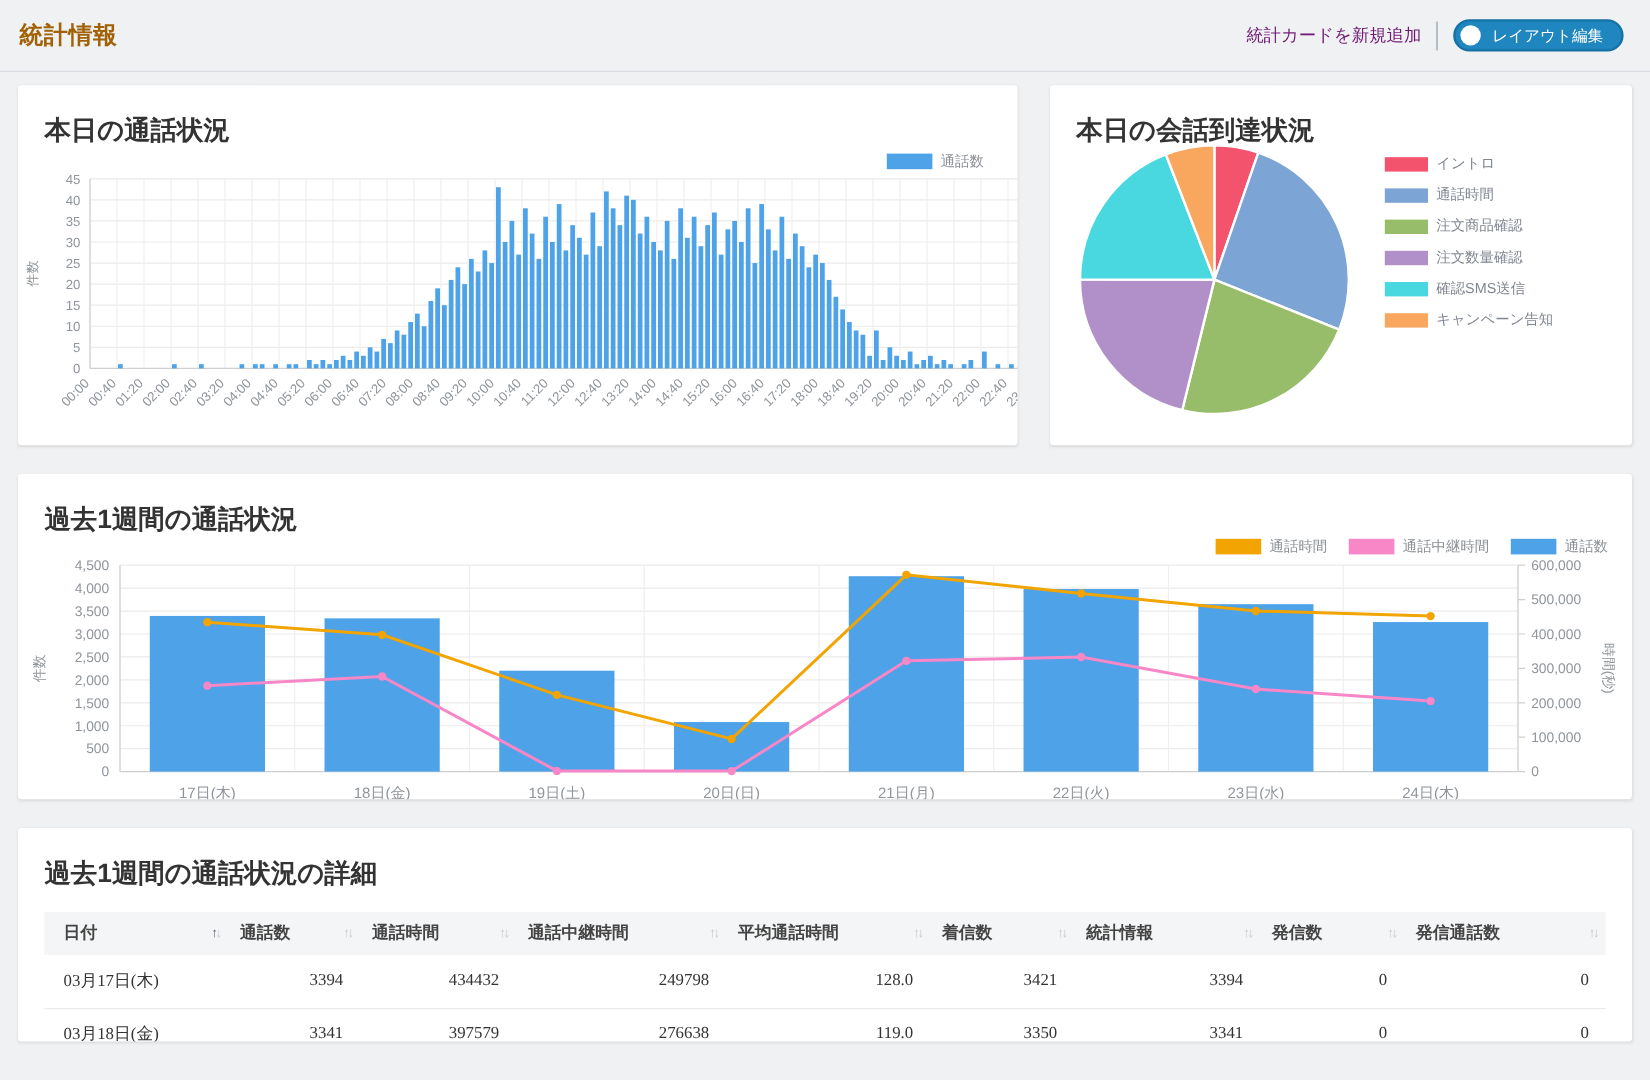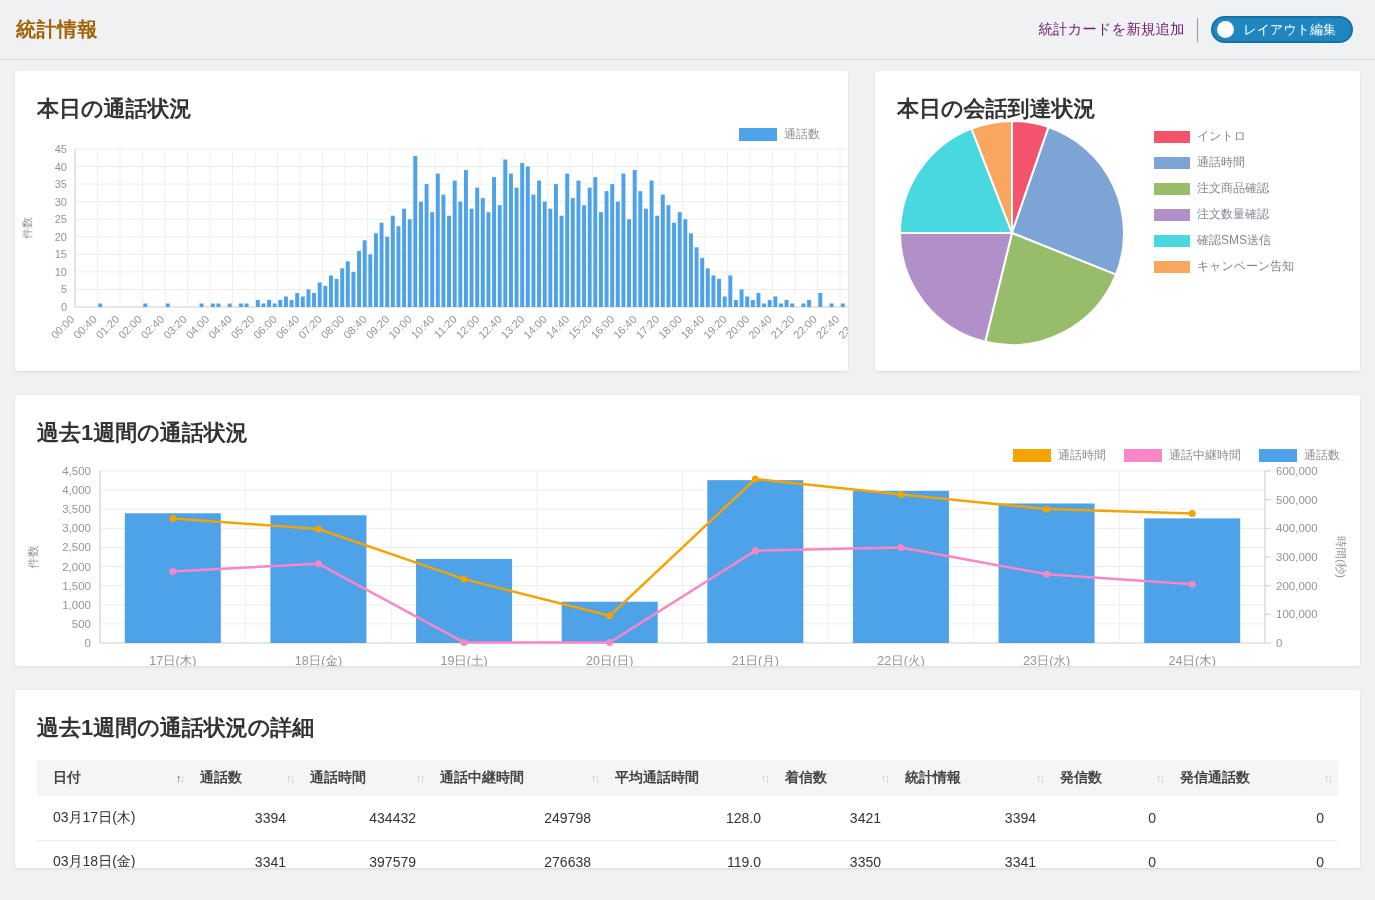--- a/index.html
+++ b/index.html
@@ -58,21 +58,21 @@
   thead th {
     background:#f4f5f6; height:36px; font-weight:bold; color:#444;
     text-align:left; padding:0 24px 0 10px; position:relative; cursor:pointer;
     white-space:nowrap; overflow:hidden;
   }
   thead th:first-child { padding-left:16px; }
   th .sort { position:absolute; right:7px; top:50%; transform:translateY(-50%);
              color:#c4c9ce; font-size:11px; letter-spacing:-2px; }
   th.sorted-asc .sort .up { color:#58616b; }
   tbody td { height:44px; border-bottom:1px solid #e9ebed; padding:0 14px 0 10px; color:#333;
-             white-space:nowrap; overflow:hidden; }
+             white-space:nowrap; overflow:hidden;font-family:Liberation Serif, serif; }
   tbody td:first-child { padding-left:16px; }
   td.num { text-align:right; }
 </style>
 </head>
 <body>
 
 <header class="page-header">
   <h1 class="page-title">統計情報</h1>
   <div class="header-right">
     <span class="add-card">統計カードを新規追加</span>

